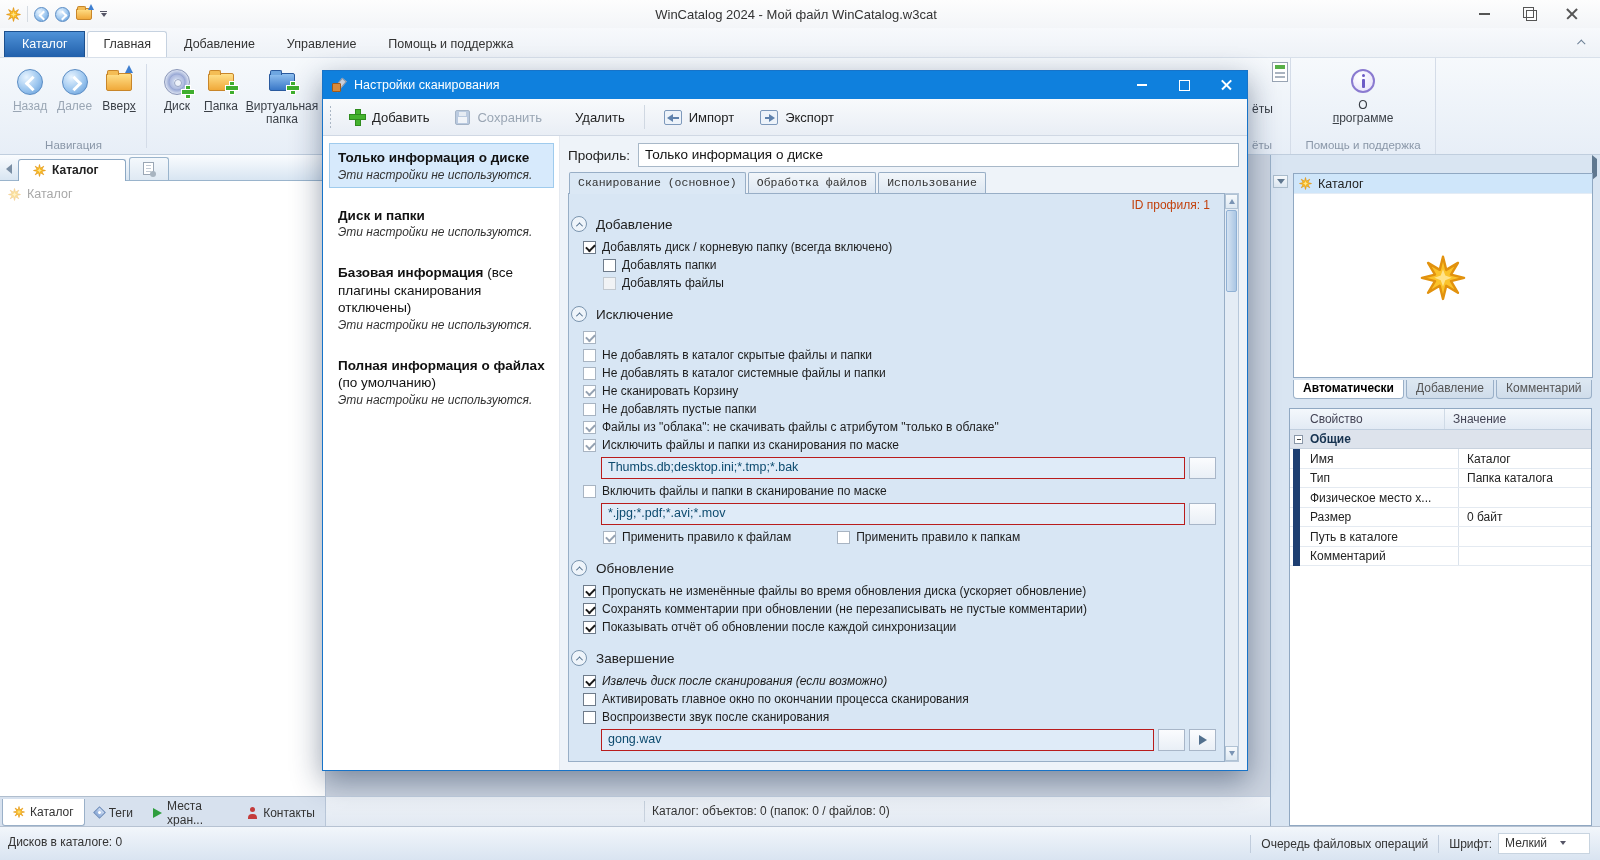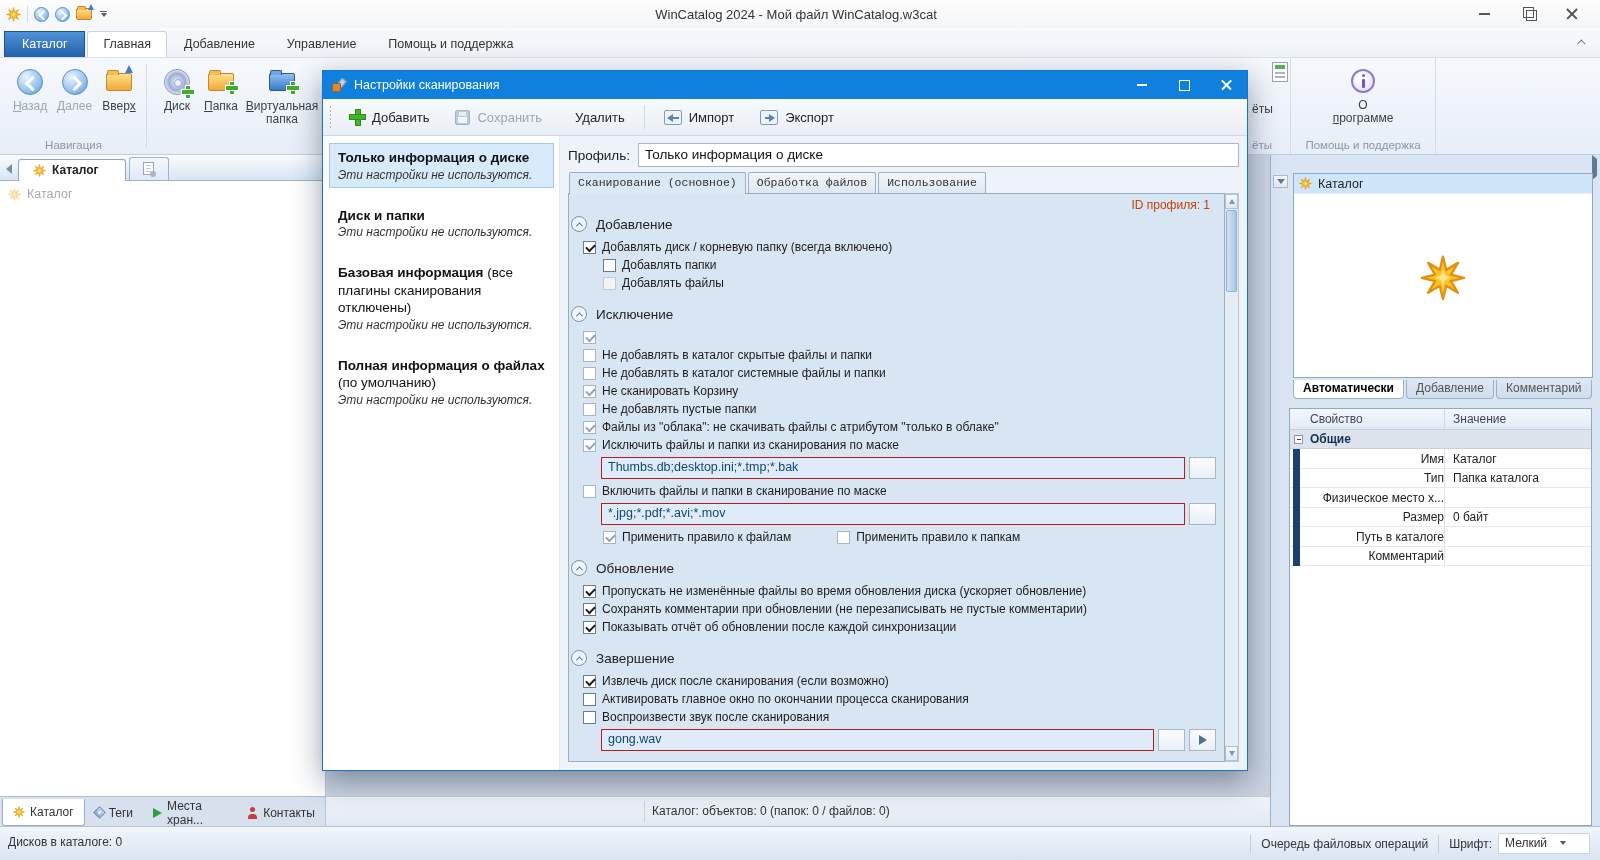--- a/index.html
+++ b/index.html
@@ -114,21 +114,21 @@
   .pg-head { height:21px; display:flex; background:linear-gradient(#f4f8fc,#e2eaf4); border-bottom:1px solid #c0cede; color:#445; }
   .pg-head .c1 { width:155px; padding:3px 0 0 20px; border-right:1px solid #cfdae6; }
   .pg-head .c2 { flex:1; padding:3px 0 0 8px; }
   .pg-group { height:19px; background:#dde3ec; display:flex; align-items:center; gap:7px; padding-left:4px; border-bottom:1px solid #c8d2de; }
   .pg-group b { color:#16324f; font-size:12px; }
   .pg-exp { width:9px; height:9px; background:#fff; border:1px solid #8a97a8; position:relative; }
   .pg-exp::before { content:""; position:absolute; left:1.5px; top:3.5px; width:4px; height:1px; background:#444; }
   .pg-rows { position:relative; }
   .pg-rows::before { content:""; position:absolute; left:3px; top:0; bottom:0; width:7px; background:#1e3f72; }
   .pg-row { height:19.5px; display:flex; border-bottom:1px solid #e4eaf1; }
-  .pg-row .c1 { width:155px; padding:2.5px 0 0 20px; border-right:1px solid #dbe3ec; overflow:hidden; white-space:nowrap;text-align:right; }
+  .pg-row .c1 { width:169px; padding:2.5px 0 0 20px; border-right:1px solid #dbe3ec; overflow:hidden; white-space:nowrap; }
   .pg-row .c2 { flex:1; padding:2.5px 0 0 8px; overflow:hidden; white-space:nowrap; }
 
   
   .inner-status { position:absolute; left:326px; top:796px; width:944px; height:30px; background:linear-gradient(#f0f4f9,#e2e9f2); border-top:1px solid #c4d0e0; }
   .inner-status .txt { position:absolute; left:326px; top:7px; font-size:12px; color:#333; }
   .inner-status .div { position:absolute; left:318px; top:4px; bottom:4px; width:1px; background:#c8d2de; }
   .statusbar { position:absolute; left:0; top:826px; right:0; height:34px; background:linear-gradient(#f2f6fb,#d9e4f1); border-top:1px solid #b6c2d2; font-size:12px; color:#333; }
   .sb-left { position:absolute; left:8px; top:8px; }
   .sb-right { position:absolute; right:10px; top:0; height:100%; display:flex; align-items:center; gap:10px; }
   .sb-sep { width:1px; height:18px; background:#c0ccdc; }
@@ -626,21 +626,21 @@
                     <span class="cbl">Показывать отчёт об обновлении после каждой синхронизации</span>
                   </div>
                 </div>
                 <div class="sec">
                   <div class="sec-h">
                     <span class="sec-chev">
                       <i class="chev-up"></i>
                     </span>
                     <span class="sec-t">Завершение</span>
                   </div>
-                  <div class="crow" style="padding-left: 12px;">
+                  <div class="crow" style="padding-left: 12px; font-style: italic;">
                     <span class="cb ck"></span>
                     <span class="cbl">Извлечь диск после сканирования (если возможно)</span>
                   </div>
                   <div class="crow" style="padding-left: 12px;">
                     <span class="cb"></span>
                     <span class="cbl">Активировать главное окно по окончании процесса сканирования</span>
                   </div>
                   <div class="crow" style="padding-left: 12px;">
                     <span class="cb"></span>
                     <span class="cbl">Воспроизвести звук после сканирования</span>

